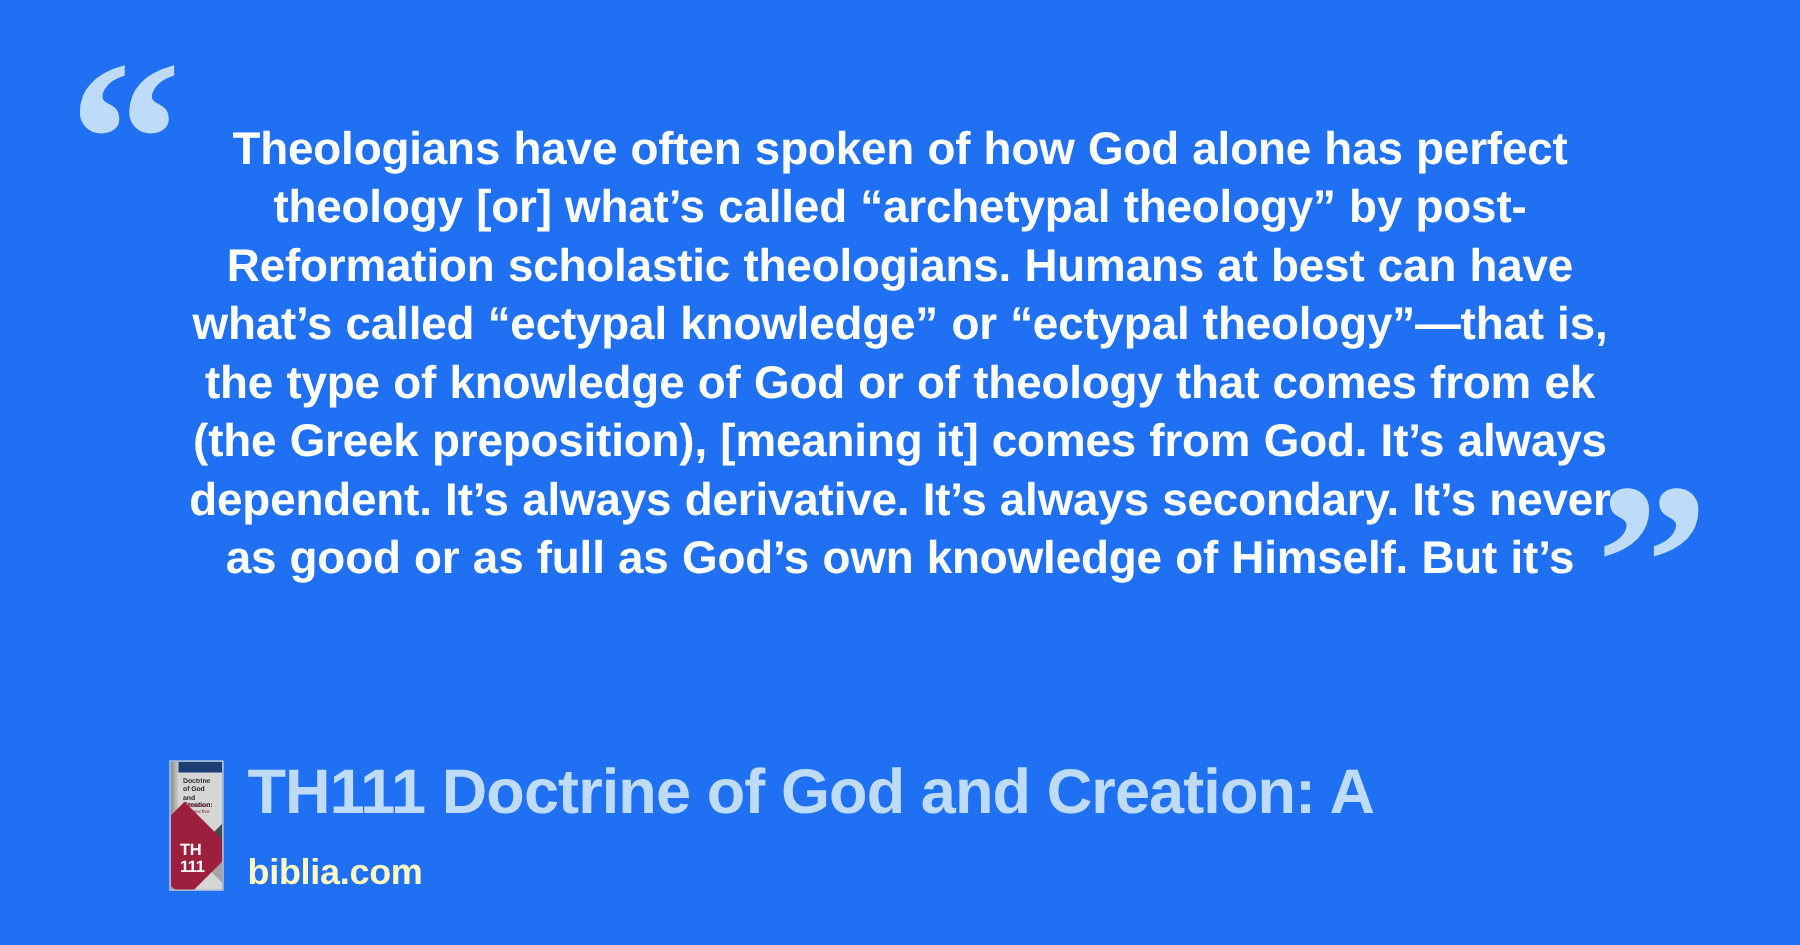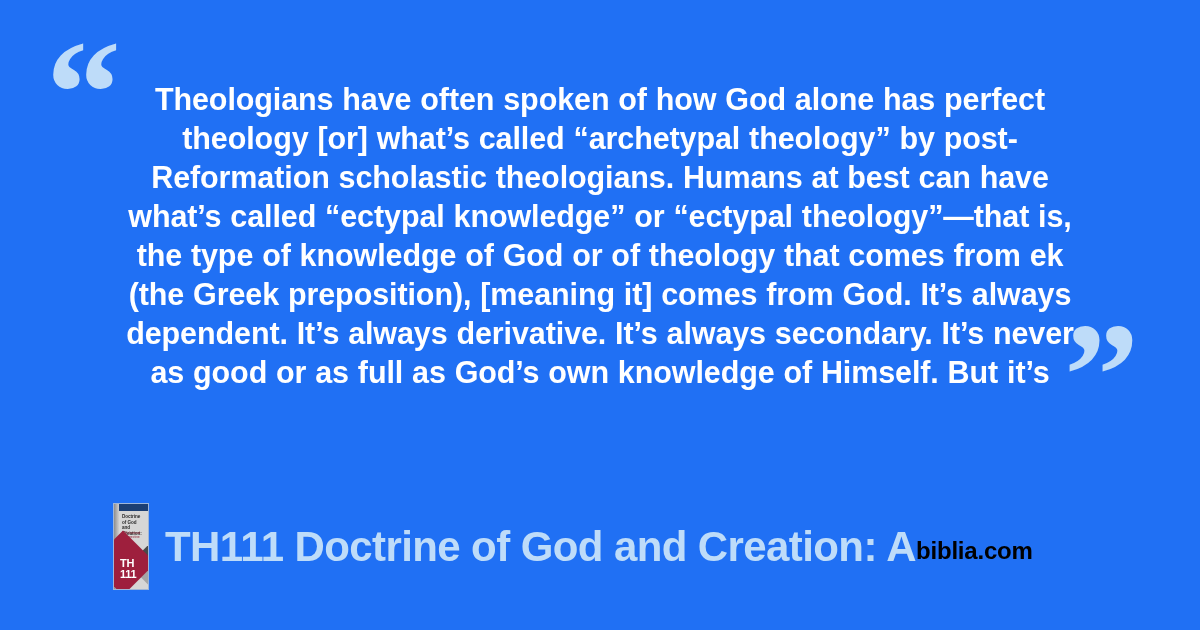--- a/index.html
+++ b/index.html
@@ -165,33 +165,33 @@
     font-size: 3.2px;
     line-height: 3.4px;
     z-index: 5;
     text-align: center;
     width: 14px;
   }
 
   
   .footer-text {
     display: flex;
-    flex-direction: row;
+    flex-direction: column;
     justify-content: center;
   }
   .footer-title {
     color: #bedcf9;
     font-size: 42px;
     font-weight: 700;
     line-height: 50px;
     letter-spacing: -0.6px;
     white-space: nowrap;
   }
   .footer-site {
-    color: #000000;
+    color: #fef9c3;
     font-size: 24px;
     font-weight: 700;
     line-height: 30px;
     letter-spacing: -0.2px;
     margin-top: 14px;
   }
 </style>
 </head>
 <body>
 

